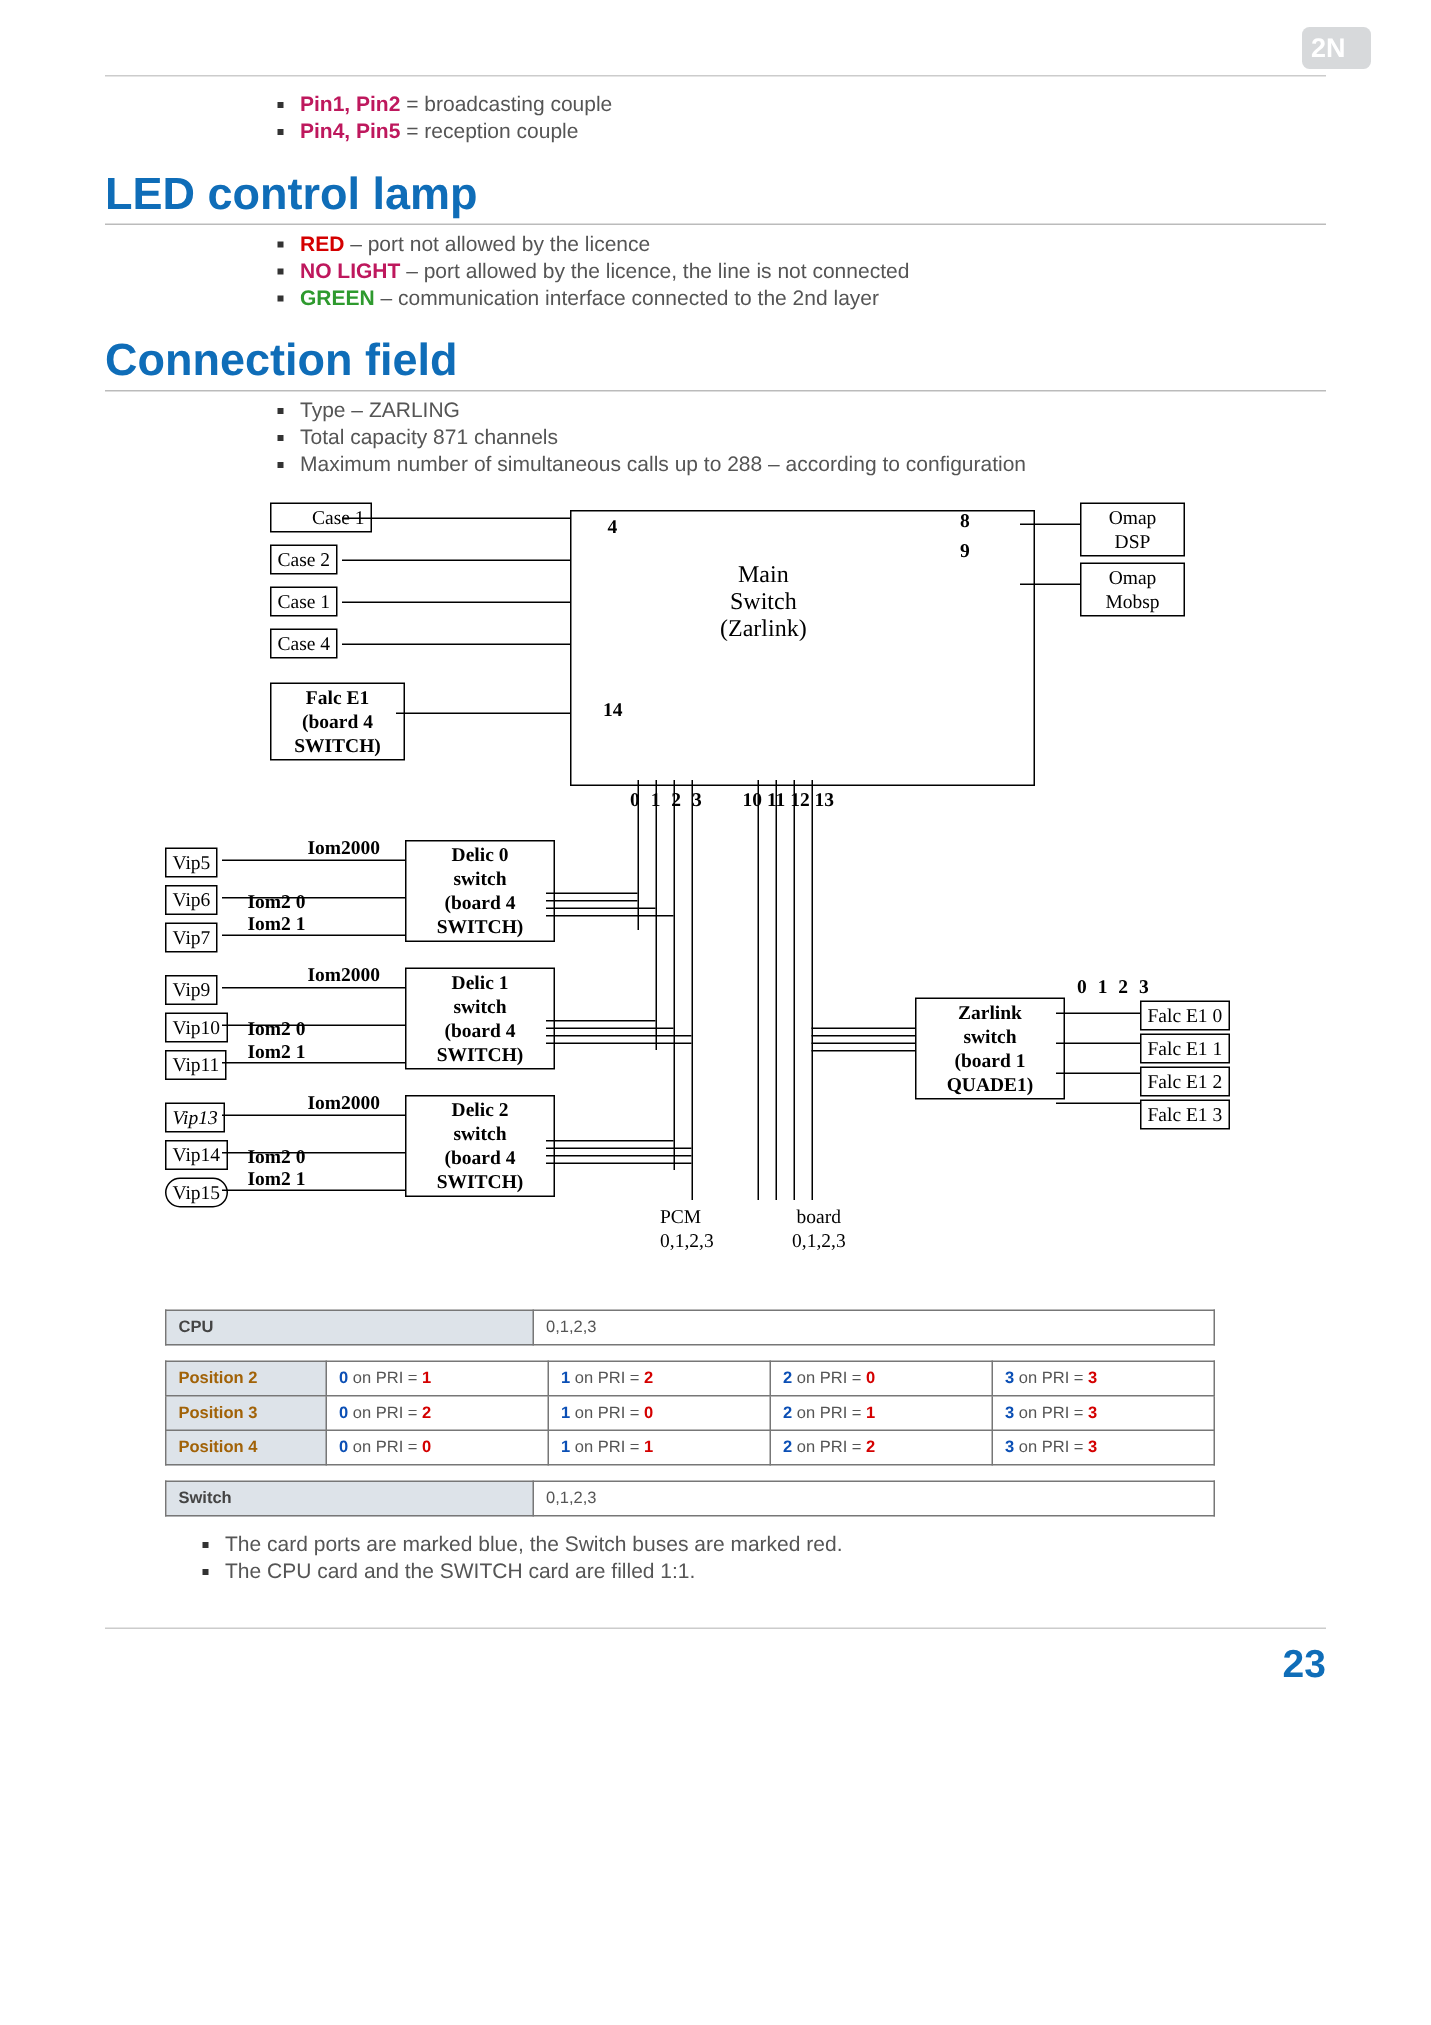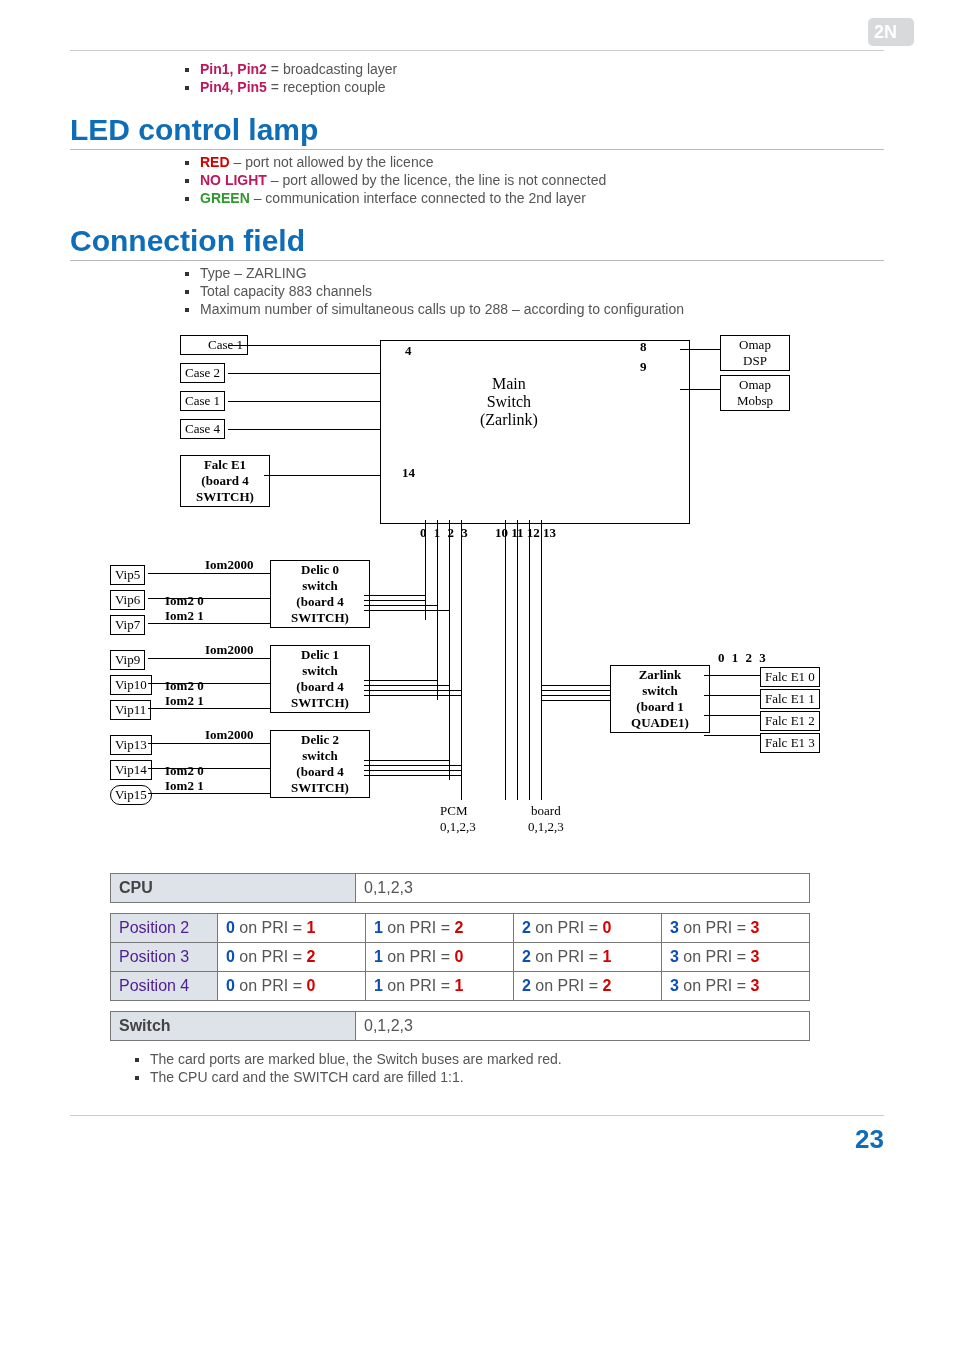--- a/index.html
+++ b/index.html
@@ -55,37 +55,37 @@
     border-bottom: 1px solid #bbb;
   }
   .diagram {
     margin: 18px 0 18px 0px;
     width: 760px;
   }
   table.data {
     border-collapse: collapse;
     width: 700px;
     margin: 4px 0 10px 0;
-    font-size: 16px;
+    font-size: 11px;
   }
   table.data td, table.data th {
     border: 1px solid #777;
     padding: 5px 8px;
     text-align: left;
     color: #555;
   }
   table.data th {
     background: #dde3e9;
     font-weight: bold;
     color: #444;
   }
   table.data .rowhead {
     background: #dde3e9;
-    font-weight: normal;
-    color: #4c1d95;
+    font-weight: bold;
+    color: #a16207;
     width: 90px;
   }
   .blue-v { color:#0b4fb5; font-weight:bold;}
   .red-v { color:#d40000; font-weight:bold;}
   .page-num {
     text-align: right;
     color: #0f6db8;
     font-family: Arial, Helvetica, sans-serif;
     font-size: 26px;
     font-weight: bold;
@@ -108,39 +108,39 @@
     <rect x="0" y="0" width="46" height="28" rx="5" fill="#d7d9db"></rect>
     <text x="6" y="20" font-family="Arial" font-weight="bold" font-size="18" fill="#fff">2N</text>
   </svg>
 </div>
 
 <div class="page">
   <hr class="top-rule">
 
   <div class="content-indent">
     <ul class="square">
-      <li><span class="bold">Pin1, Pin2</span><span> = broadcasting layer</span></li>
+      <li><span class="bold">Pin1, Pin2</span><span> = broadcasting couple</span></li>
       <li><span class="bold">Pin4, Pin5</span><span> = reception couple</span></li>
     </ul>
   </div>
 
   <h2 class="section">LED control lamp</h2>
   <div class="content-indent">
     <ul class="square">
       <li><span class="red">RED</span><span> – port not allowed by the licence</span></li>
       <li><span class="bold">NO LIGHT</span><span> – port allowed by the licence, the line is not connected</span></li>
       <li><span class="green">GREEN</span><span> – communication interface connected to the 2nd layer</span></li>
     </ul>
   </div>
 
   <h2 class="section">Connection field</h2>
   <div class="content-indent">
     <ul class="square">
       <li>Type – ZARLING</li>
-      <li>Total capacity 883 channels</li>
+      <li>Total capacity 871 channels</li>
       <li>Maximum number of simultaneous calls up to 288 – according to configuration</li>
     </ul>
   </div>
 
   <div class="diagram" style="position:relative; height:520px; margin-left:40px;">
 
     <div class="dbox" style="left:270px; top:5px; width:300px; height:180px;"></div>
     <div class="dtext" style="left:370px; top:40px; text-align:center; font-family:'Times New Roman',serif; font-size:16px; white-space:pre;">Main
 Switch
 (Zarlink)</div>
@@ -211,21 +211,21 @@
     <div class="dline" style="left:38px; top:373px; width:122px; height:1px;"></div>
     <div class="dbox" style="left:160px; top:310px; width:90px; white-space:pre; font-weight:bold;">Delic 1
 switch
 (board 4
 SWITCH)</div>
     <div class="dline" style="left:254px; top:345px; width:73px; height:1px;"></div>
     <div class="dline" style="left:254px; top:350px; width:85px; height:1px;"></div>
     <div class="dline" style="left:254px; top:355px; width:97px; height:1px;"></div>
     <div class="dline" style="left:254px; top:360px; width:97px; height:1px;"></div>
 
-    <div class="dbox" style="left:0px; top:400px;">Vip13</div>
+    <div class="dbox" style="left:0px; top:400px;font-style:italic;">Vip13</div>
     <div class="dbox" style="left:0px; top:425px;">Vip14</div>
     <div class="dbox" style="left:0px; top:450px;border-radius:10px;">Vip15</div>
     <div class="dtextb" style="left:95px; top:392px;">Iom2000</div>
     <div class="dtextb" style="left:55px; top:428px;">Iom2 0</div>
     <div class="dtextb" style="left:55px; top:443px;">Iom2 1</div>
     <div class="dline" style="left:38px; top:408px; width:122px; height:1px;"></div>
     <div class="dline" style="left:38px; top:433px; width:122px; height:1px;"></div>
     <div class="dline" style="left:38px; top:458px; width:122px; height:1px;"></div>
     <div class="dbox" style="left:160px; top:395px; width:90px; white-space:pre; font-weight:bold;">Delic 2
 switch

